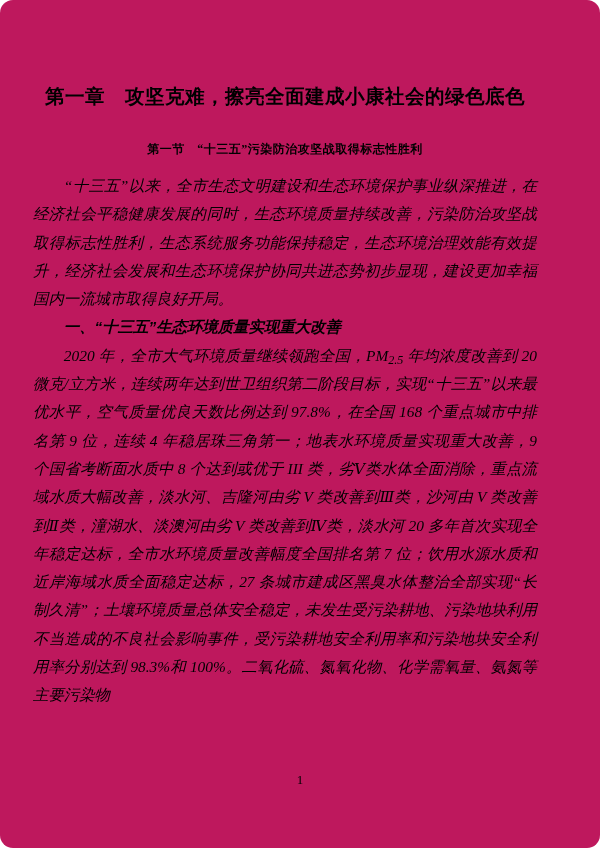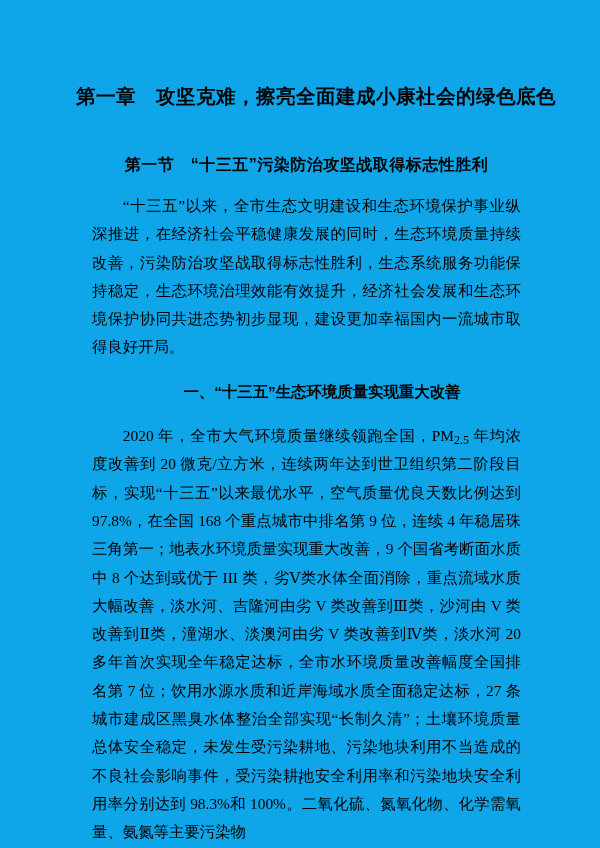--- a/index.html
+++ b/index.html
@@ -7,67 +7,69 @@
     padding: 0;
     width: 600px;
     height: 848px;
     background: #ffffff;
     overflow: hidden;
   }
   .page {
     position: relative;
     width: 600px;
     height: 848px;
-    background: #0ea5e9;
+    background: #be185d;
     box-sizing: border-box;
-    padding: 84px 63px 0 76px;
+    padding: 84px 63px 0 33px;
+    border-radius: 13px;
   }
   .chapter-title {
     font-family: "Liberation Serif", "DejaVu Serif", serif;
     font-weight: bold;
     font-size: 19.5px;
     line-height: 26px;
     color: #000000;
     text-align: center;
     margin: 0;
     letter-spacing: 0.5px;
     white-space: nowrap;
   }
   .section-title {
-    font-family: Liberation Sans, sans-serif;
+    font-family: Liberation Serif, serif;
     font-weight: 600;
-    font-size: 16px;
+    font-size: 12px;
     line-height: 22px;
     color: #000000;
     text-align: center;
-    margin: 44px 0 0 0;
+    margin: 28px 0 0 0;
     letter-spacing: 0.5px;
     white-space: nowrap;
   }
   .body-block {
     margin-top: 12px;
     font-family: "Liberation Serif", "DejaVu Serif", serif;
     font-size: 15.4px;
     line-height: 28.3px;
     color: #000000;
     text-align: justify;
   }
   .body-block p {
-    margin: 16px;
+    margin: 0;
     text-indent: 2em;
+    font-style: italic;
   }
   .subsection-heading {
     font-family: "Liberation Sans", "DejaVu Sans", sans-serif;
     font-weight: bold;
     font-size: 15.4px;
     line-height: 28.3px;
     color: #000000;
     text-indent: 2em;
     margin: 0;
-    text-align: center;
+    text-align: left;
   }
   sub.pm-sub {
     font-size: 12px;
     line-height: 0;
     vertical-align: -3px;
   }
   .page-number {
     position: absolute;
     top: 772px;
     left: 0;

